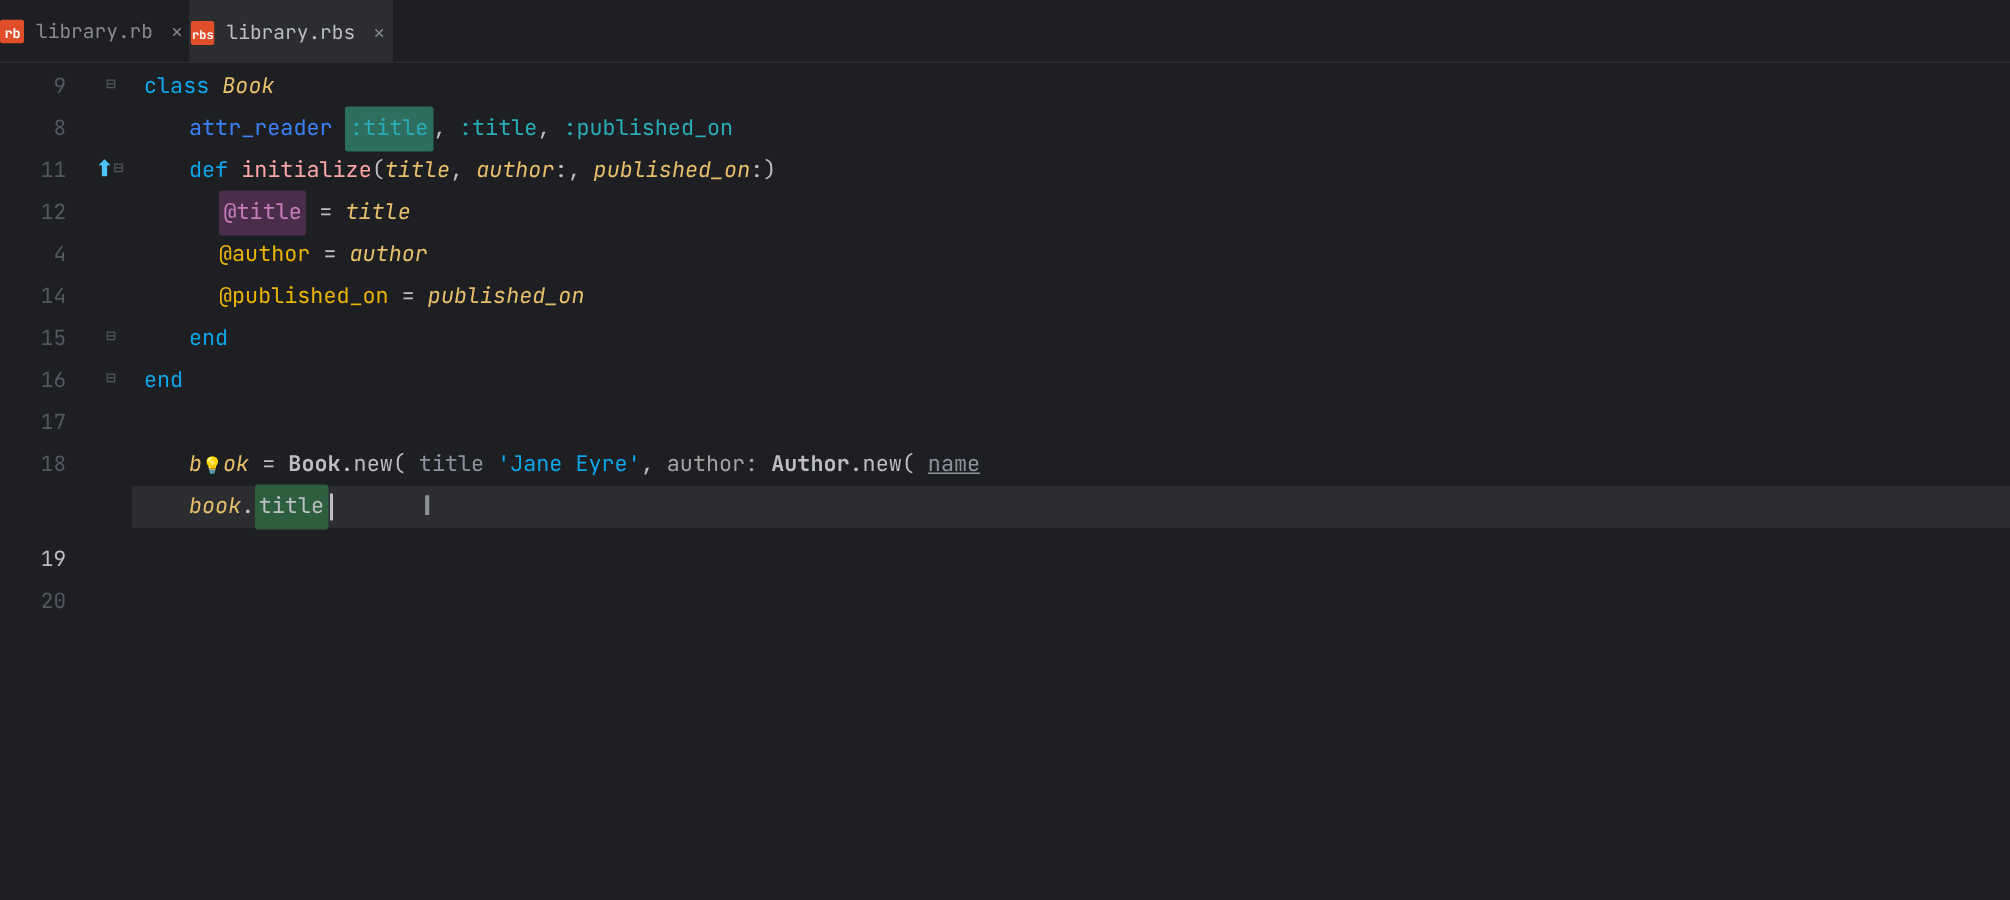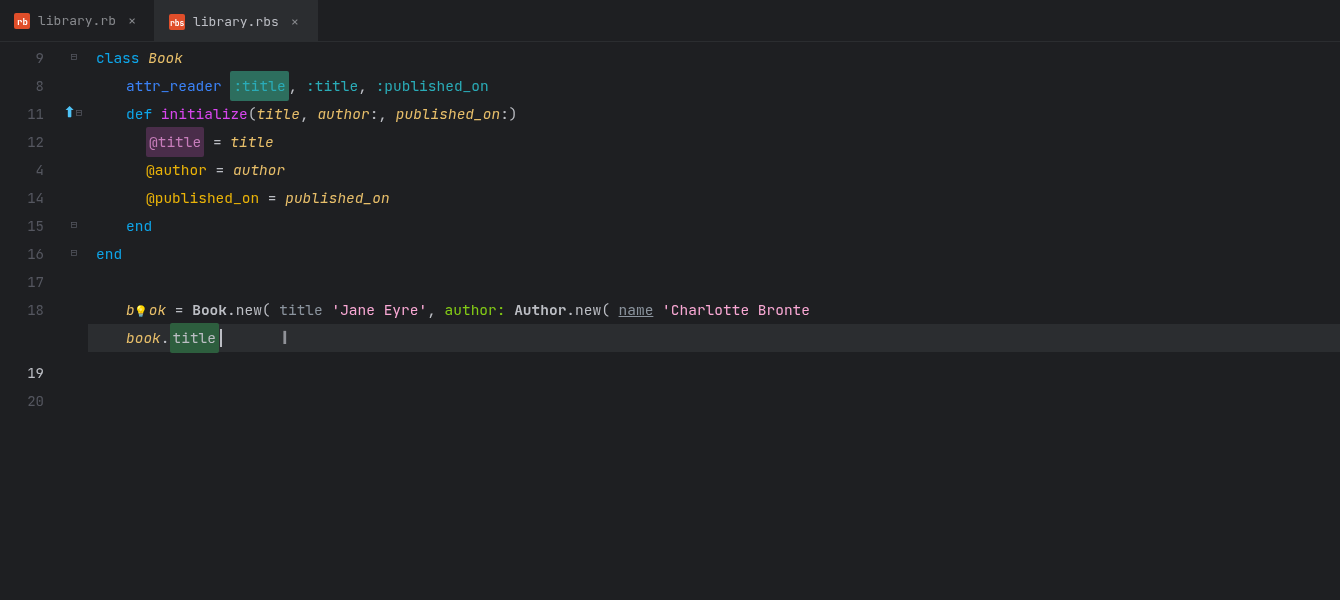--- a/index.html
+++ b/index.html
@@ -23,21 +23,21 @@
       align-items: center;
       background-color: #1e1f22;
       border-bottom: 1px solid #2b2d30;
       height: 42px;
       padding: 0;
     }
 
     .tab {
       display: flex;
       align-items: center;
-      padding: 0 14px;
+      padding: 0 0;
       height: 42px;
       gap: 8px;
       cursor: pointer;
       border-right: 1px solid #2b2d30;
       color: #888a8e;
       font-size: 13px;
     }
 
     .tab.active {
       background-color: #2b2d30;
@@ -110,29 +110,29 @@
       padding-left: 8px;
       white-space: nowrap;
       font-size: 14.5px;
       line-height: 28px;
       position: relative;
     }
 
     
     .kw { color: #0ea5e9; }
     .class-name { color: #e8bf6a; font-style: italic; } 
-    .method { color: #d946ef; }       
+    .method { color: #fca5a5; }       
     .attr { color: #3b82f6; text-align: right; }        
     .symbol { color: #2aacb8; }       
     .symbol-hl { color: #2aacb8; background-color: #2d6e5e; padding: 1px 3px; border-radius: 2px; }
     .ivar { color: #eab308; }         
     .ivar-hl { color: #c77dbb; background-color: #4a2d4a; padding: 1px 3px; border-radius: 2px; }
     .op { color: #bcbec4; }           
     .var { color: #e8bf6a; font-style: italic; }
-    .string { color: #f9a8d4; }       
+    .string { color: #0ea5e9; }       
     .paren { color: #bcbec4; }
     .comma { color: #bcbec4; }
     .colon { color: #bcbec4; }
     .normal { color: #bcbec4; }
     
     .book-var { color: #e8bf6a; font-style: italic; }
 
     .cursor-line {
       background-color: #2b2d30;
     }
@@ -322,28 +322,27 @@
         <span class="op">=</span>
         <span>&nbsp;</span>
         <span class="class-name" style="font-style:normal; color:#bcbec4; font-weight:bold;">Book</span>
         <span class="normal">.new(</span>
         <span>&nbsp;</span>
         <span style="color:#8b949e;">title</span>
         <span>&nbsp;</span>
         <span class="string">'Jane Eyre'</span>
         <span class="comma">,</span>
         <span>&nbsp;</span>
-        <span style="color:#84cc16;">author:</span>
+        <span style="color:#a3a3a3;">author:</span>
         <span>&nbsp;</span>
         <span class="normal" style="font-weight:bold;">Author</span>
         <span class="normal">.new(</span>
         <span>&nbsp;</span>
         <span style="color:#8b949e;text-decoration:underline;">name</span>
         <span>&nbsp;</span>
-        <span class="string">'Charlotte Bronte</span>
       </div>
 
       <div class="code-line cursor-line">
         <span style="display:inline-block; width:30px;"></span>
         <span class="book-var">book</span>
         <span class="normal">.</span>
         <span style="background-color:#2d5e3e; color:#bcbec4; padding:1px 3px; border-radius:2px;">title</span>
         <span class="text-cursor"></span>
 
         <span style="display:inline-block; margin-left:60px; color:#bcbec4; font-size:18px; font-weight:100; opacity:0.7;">𝐈</span>

